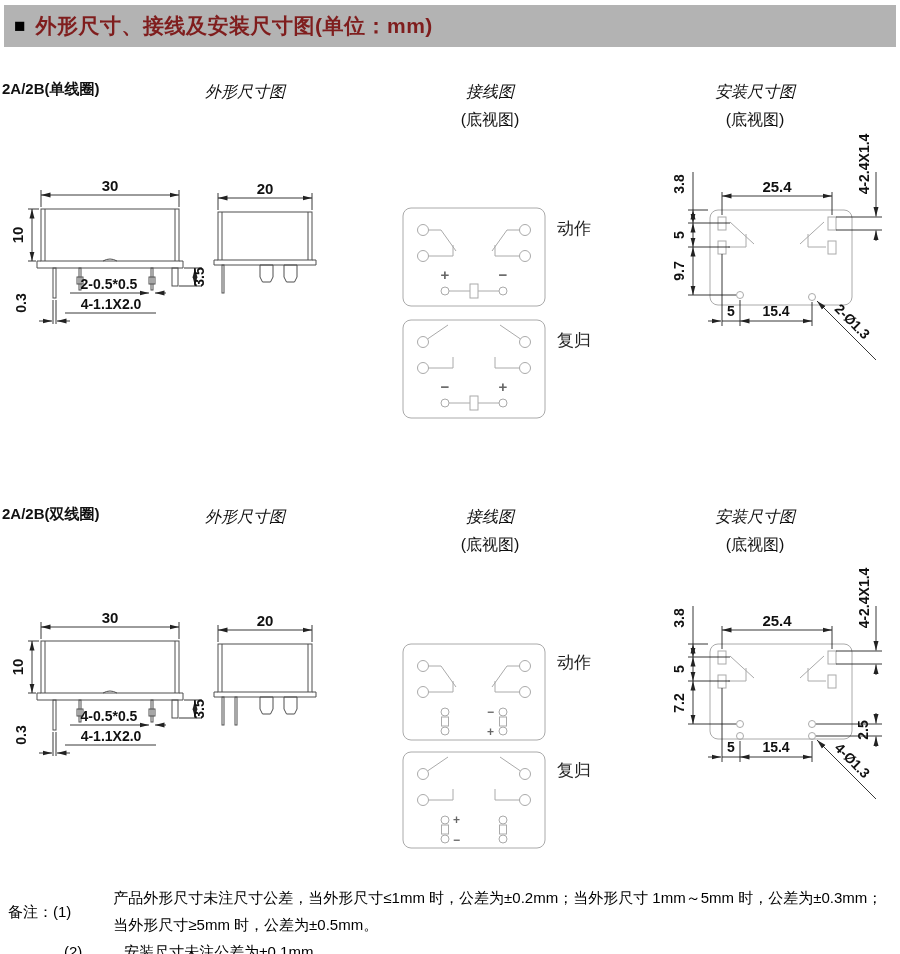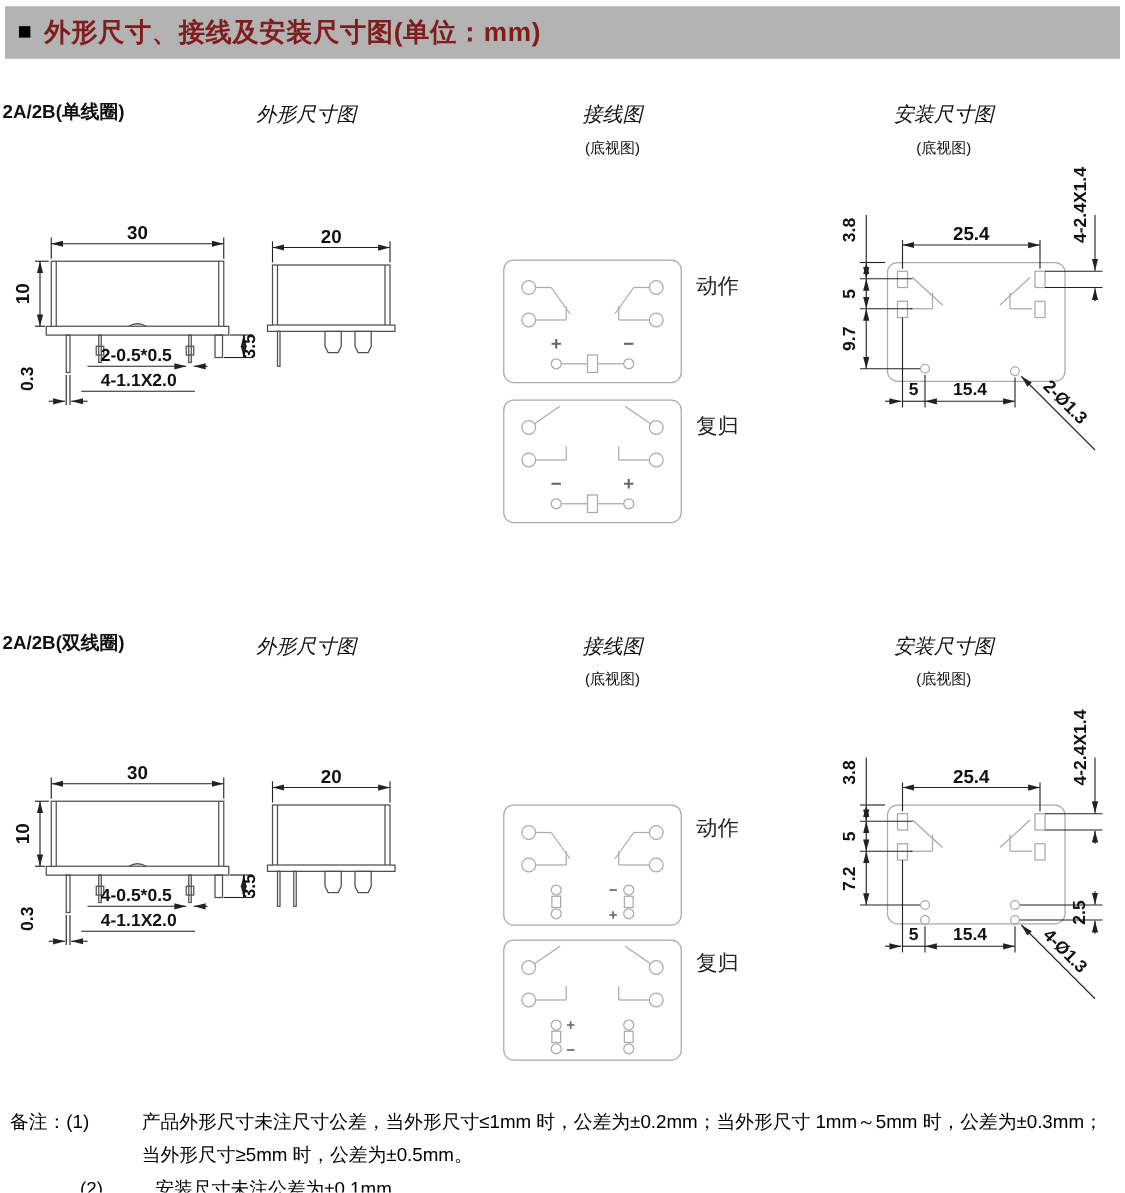--- a/index.html
+++ b/index.html
@@ -9,32 +9,32 @@
   }
   .header {
     position:absolute; left:4px; top:5px; width:892px; height:42px;
     background:#b3b3b3; display:flex; align-items:center; box-sizing:border-box;
     padding-left:10px;
   }
   .header .bullet { font-size:19px; font-weight:bold; margin-right:10px; color:#000; }
   .header .title  { font-size:21px; font-weight:bold; color:#7f1d1d; letter-spacing:0.5px; }
   .sec-name { position:absolute; left:2px; font-size:15px; font-weight:bold; white-space:nowrap;text-align:right; }
   .col-head { position:absolute; font-size:16px; text-align:center; white-space:nowrap;font-style:italic; }
-  .col-sub  { position:absolute; font-size:12px; text-align:center; white-space:nowrap; }
+  .col-sub  { position:absolute; font-size:16px; text-align:center; white-space:nowrap; }
   svg { position:absolute; overflow:visible; }
   .d   { stroke:#4f4f4f; fill:none; stroke-width:1; }
   .w   { stroke:#aaaaaa; fill:none; stroke-width:1; }
   .dim { stroke:#222222; fill:none; stroke-width:0.9; }
   text.t   { fill:#111; font-weight:bold; font-size:14px; stroke:none; }
   text.big { font-size:15px; }
   text.cjk { fill:#222; font-weight:normal; font-size:17px; stroke:none; }
   text.pm  { fill:#666; font-weight:bold; font-size:15px; stroke:none; }
   text.pm2 { fill:#666; font-weight:bold; font-size:12px; stroke:none; }
   .notes { position:absolute; left:8px; top:884px; width:888px; font-size:15px; line-height:27px; color:#000; }
-  .note-row { display:flex; align-items:flex-start; }
+  .note-row { display:flex; align-items:center; }
   .note-label { white-space:nowrap; }
   .note-num { white-space:nowrap; margin-right:6px; }
   .note-row.second { padding-left:56px; }
   .note-text { flex:1;margin-left:36px; }
 </style>
 </head>
 <body>
 
 <svg width="0" height="0">
   <defs>

